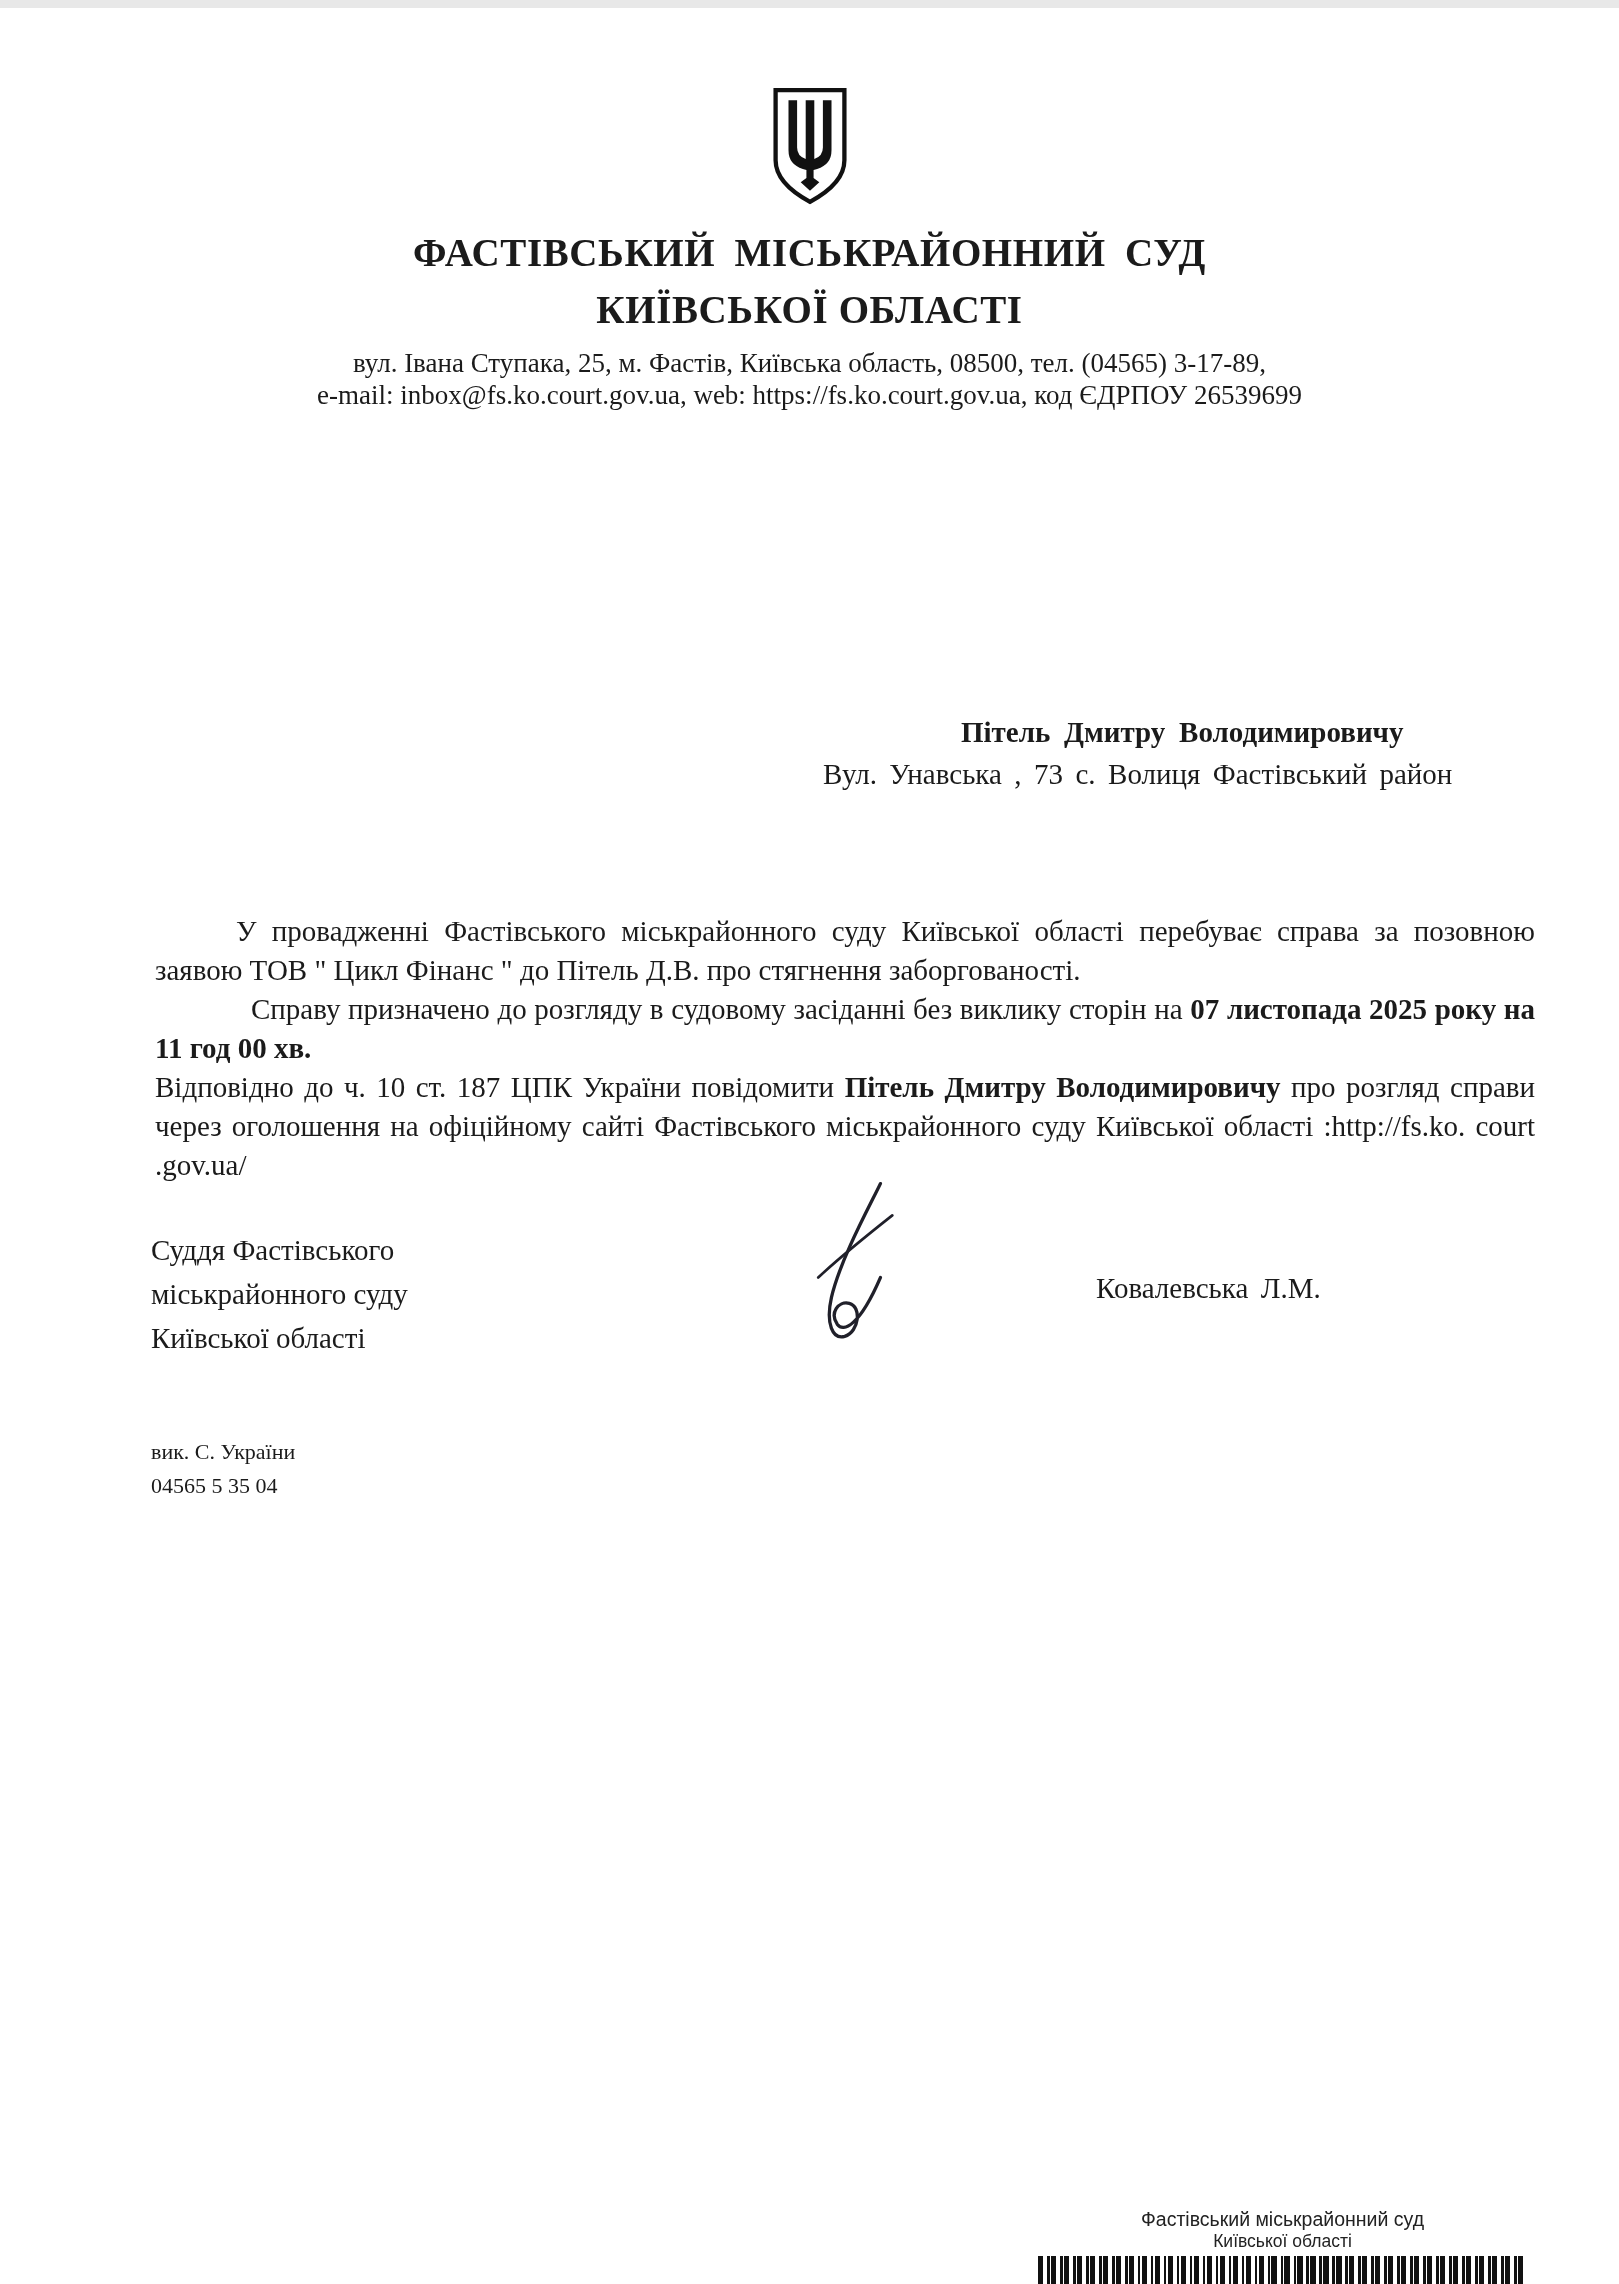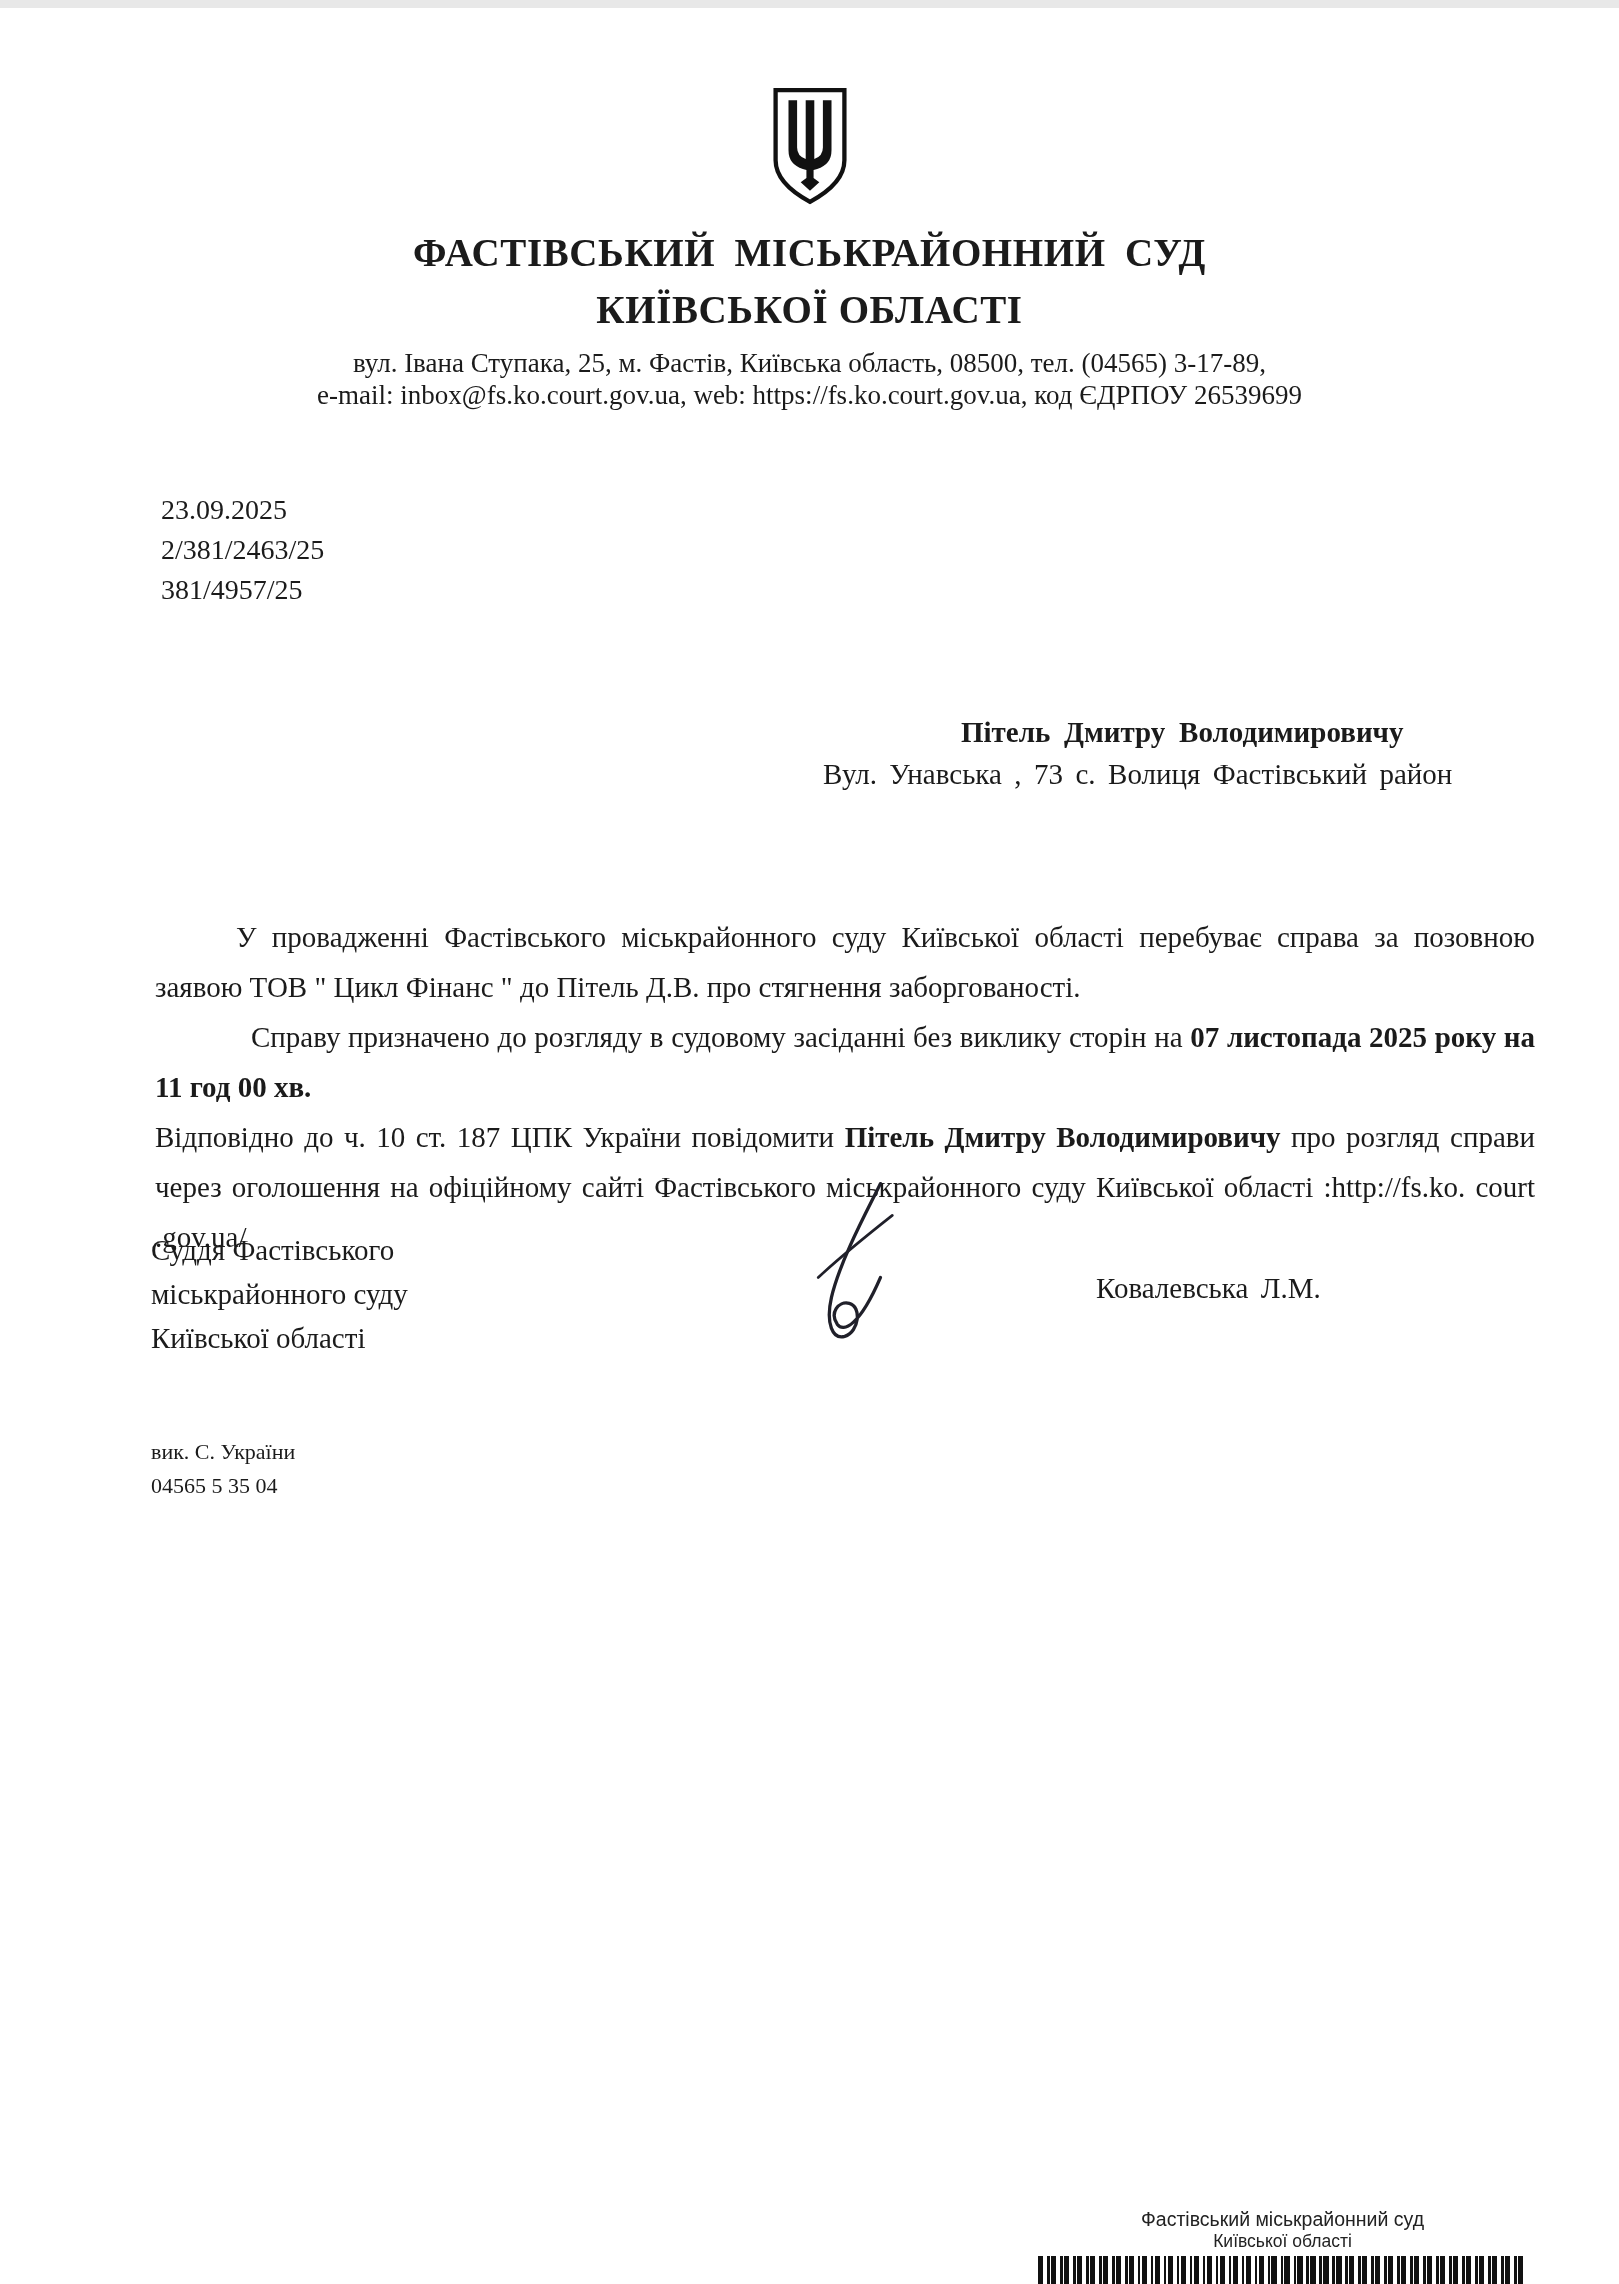--- a/index.html
+++ b/index.html
@@ -27,21 +27,21 @@
     position:absolute; left:961px; top:708px;
     font-size:29px; font-weight:bold; word-spacing:6.5px;
   }
   .addressee-addr {
     position:absolute; left:823px; top:750px;
     font-size:29px; word-spacing:5.2px;
   }
 
   .body-block {
     position:absolute; left:155px; top:904px; width:1380px;
-    font-size:29px; line-height:50px; text-align:justify;font-family:Liberation Serif, serif;
+    font-size:29px; line-height:39px; text-align:justify;font-family:Liberation Serif, serif;
   }
   .body-block p { margin:0; }
   .p-indent-1 { text-indent:81px; }
   .p-indent-2 { text-indent:96px; }
   .b { font-weight:bold; }
 
   .judge-block {
     position:absolute; left:151px; top:1220px;
     font-size:29px; line-height:44px;
   }
@@ -87,25 +87,20 @@
       <path d="M6 3 H54 V52 Q54 68 30 81 Q6 68 6 52 Z" fill="none" stroke="#111" stroke-width="3"></path>
       <path fill="#111" d="M15 10 h6 v33 q0 6 6 8 v-41 h6 v41 q6 -2 6 -8 V10 h6 v35 q0 10 -10 13 l-2.5 0.8 v5.5 l4 3 -6.5 6 -6.5 -6 4 -3 v-5.5 l-2.5 -0.8 q-10 -3 -10 -13 Z"></path>
     </svg>
   </div>
 
   <div class="centered title-1">ФАСТІВСЬКИЙ МІСЬКРАЙОННИЙ СУД</div>
   <div class="centered title-2">КИЇВСЬКОЇ ОБЛАСТІ</div>
   <div class="centered addr-1">вул. Івана Ступака, 25, м. Фастів, Київська область, 08500, тел. (04565) 3-17-89,</div>
   <div class="centered addr-2">e-mail: inbox@fs.ko.court.gov.ua, web: https://fs.ko.court.gov.ua, код ЄДРПОУ 26539699</div>
 
-  <div class="ref-block">
-    <div>23.09.2025</div>
-    <div>2/381/2463/25</div>
-    <div>381/4957/25</div>
-  </div>
 
   <div class="addressee-name">Пітель Дмитру Володимировичу</div>
   <div class="addressee-addr">Вул. Унавська , 73 с. Волиця Фастівський район</div>
 
   <div class="body-block">
     <p class="p-indent-1">
       <span>У провадженні Фастівського міськрайонного суду Київської області перебуває справа за позовною заявою ТОВ " Цикл Фінанс " до Пітель Д.В. про стягнення заборгованості.</span>
     </p>
     <p class="p-indent-2"><span>Справу призначено до розгляду в судовому засіданні без виклику сторін на </span><span class="b">07 листопада 2025 року на 11 год 00 хв.</span></p>
     <p><span>Відповідно до ч. 10 ст. 187 ЦПК України повідомити </span><span class="b">Пітель Дмитру Володимировичу</span><span> про розгляд справи через оголошення на офіційному сайті Фастівського міськрайонного суду Київської області :http://fs.ko. court .gov.ua/</span></p>

